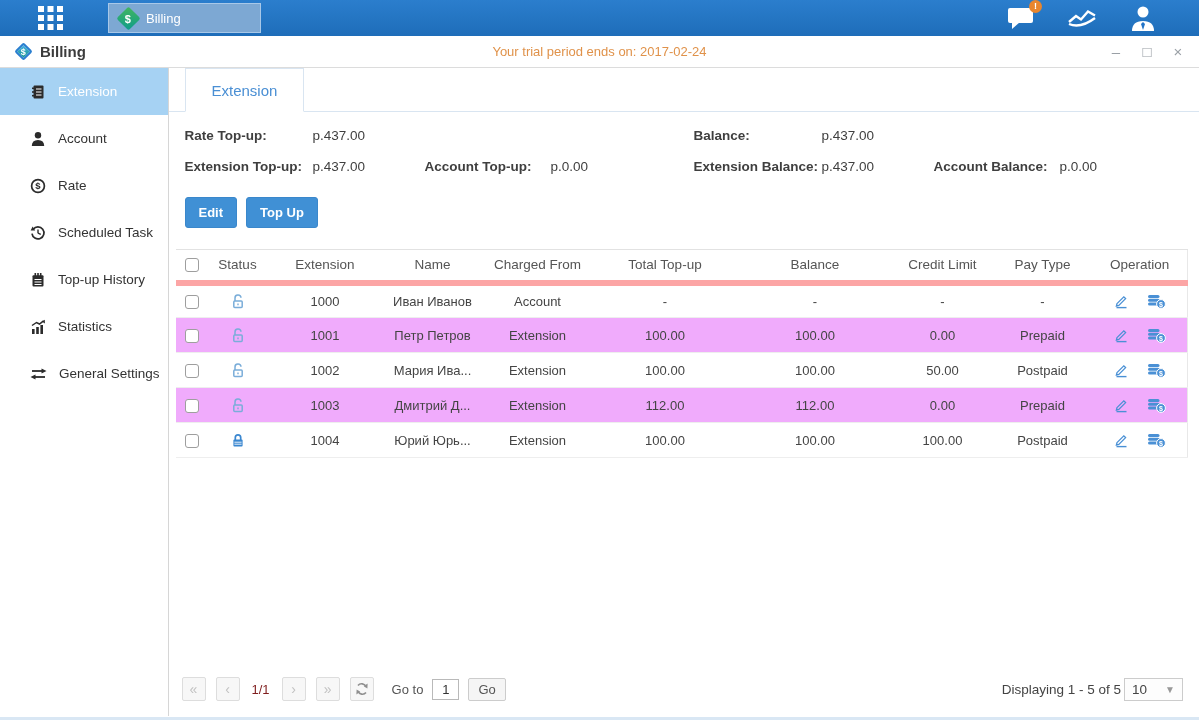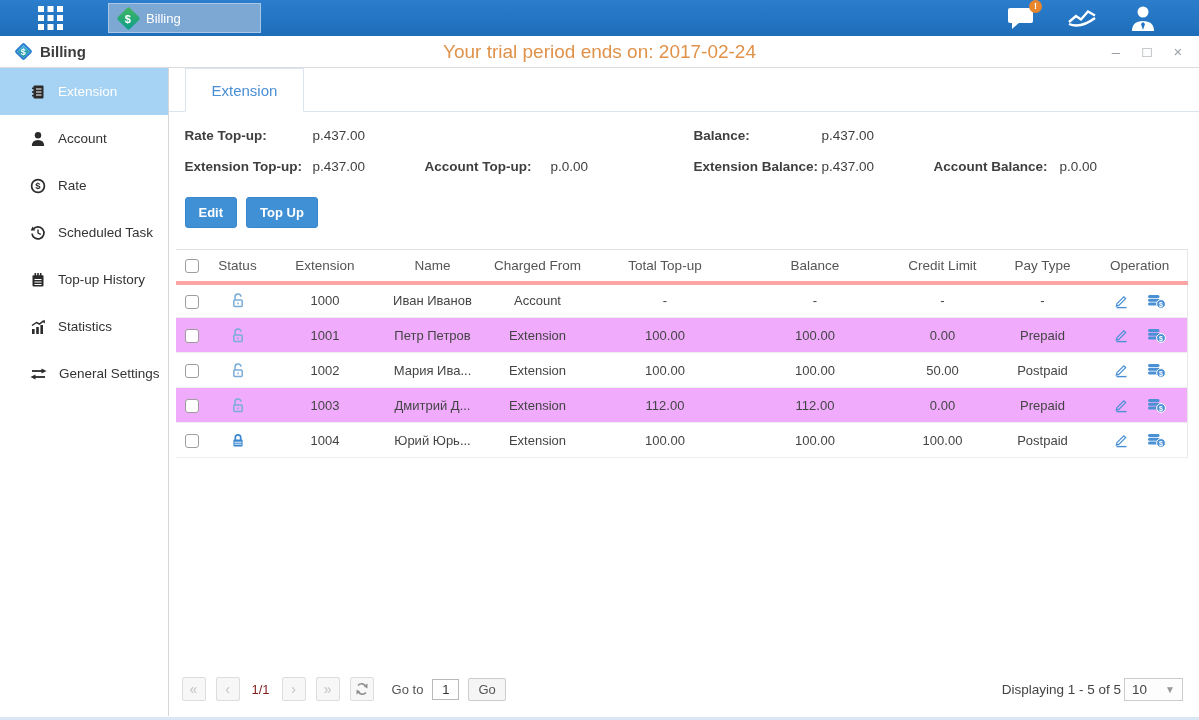--- a/index.html
+++ b/index.html
@@ -31,21 +31,21 @@
   
   .titlebar { height:32px; background:#fff; border-bottom:1px solid #dcdcdc;
     display:flex; align-items:center; position:relative; }
   .title-left { display:flex; align-items:center; gap:10px; margin-left:14px; z-index:1; }
   .title-diamond { width:13px; height:13px; transform:rotate(45deg); margin-left:3px;
     background:linear-gradient(135deg,#4db3e8,#0d9488); border:2px solid #2a7fd0;
     border-radius:2px; display:flex; align-items:center; justify-content:center; }
   .title-diamond span { transform:rotate(-45deg); color:#fff; font-weight:bold; font-size:9px; }
   .window-title { font-weight:bold; color:#3c3c3c; font-size:15px; }
   .trial-msg { position:absolute; left:0; right:0; text-align:center;
-    color:#e0924a; font-size:19px; }
+    color:#e0924a; font-size:13px; }
   .win-controls { margin-left:auto; margin-right:13px; display:flex; gap:15px;
     color:#9aa0a6; font-size:15px; z-index:1; }
   .win-btn { cursor:pointer; width:16px; text-align:center; }
 
   
   .app-body { display:flex; height:648px; }
 
   
   .sidebar { width:168px; padding-top:0; background:#fff; }
   .side-item { height:47px; display:flex; align-items:center; gap:12px;
@@ -69,21 +69,21 @@
   .slabel2 { font-weight:bold; width:126px; }
 
   .toolbar { padding:7px 16px 0; display:flex; gap:9px; flex:0 0 auto; }
   .btn { background:#4090d5; color:#fff; border:1px solid #3a87cb; border-radius:3px;
     font-family:inherit; font-size:13px; font-weight:bold; padding:7px 13px; cursor:pointer; }
 
   .grid-area { flex:1; padding:21px 11px 0 7px; overflow:hidden; }
   table { width:100%; border-collapse:collapse; table-layout:fixed;
     font-size:13px; color:#444; border-right:1px solid #e8e8e8; }
   thead th { height:33px; font-weight:normal; color:#555; font-size:13.5px;
-    border-top:1px solid #e2e2e2; border-bottom:4px solid #fca5a5; text-align:center; }
+    border-top:1px solid #e2e2e2; border-bottom:6px solid #fca5a5; text-align:center; }
   tbody td { height:35px; text-align:center; border-bottom:1px solid #eeeeee; }
   tbody tr.alt { background:#f0abfc; }
   .checkbox { display:inline-block; width:14px; height:14px; background:#fff;
     border:1px solid #9e9e9e; border-radius:3px; vertical-align:middle; cursor:pointer; }
   .op-cell { display:flex; align-items:center; justify-content:center; gap:17px; }
   .op-icon { cursor:pointer; display:flex; }
   .lock { cursor:pointer; display:inline-flex; vertical-align:middle; }
 
   
   .footer { height:46px; display:flex; align-items:center;

